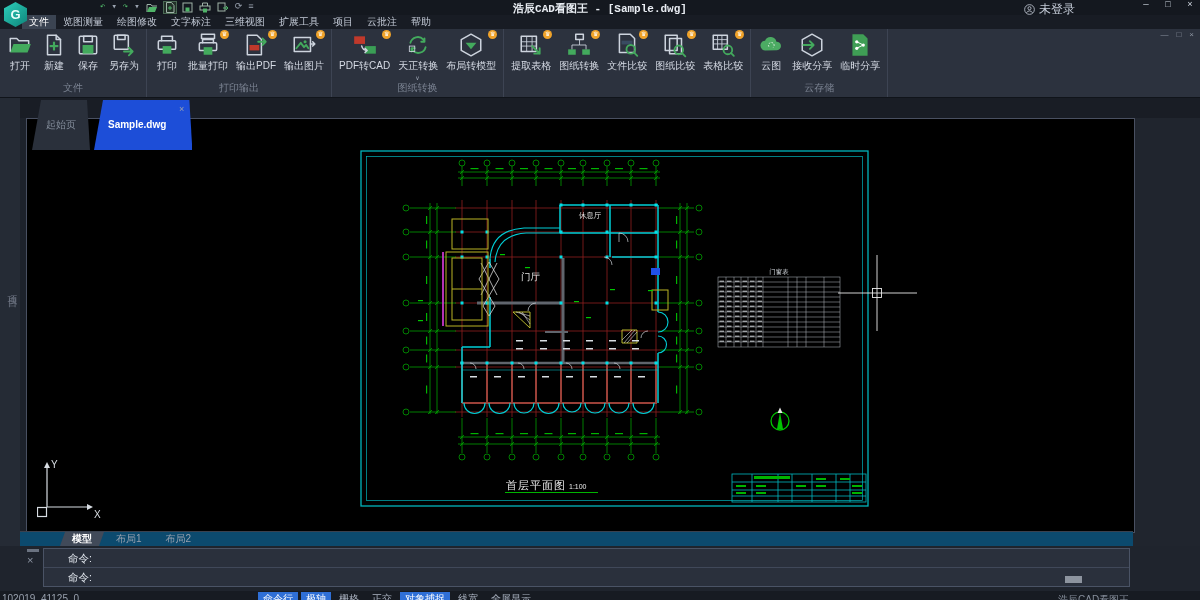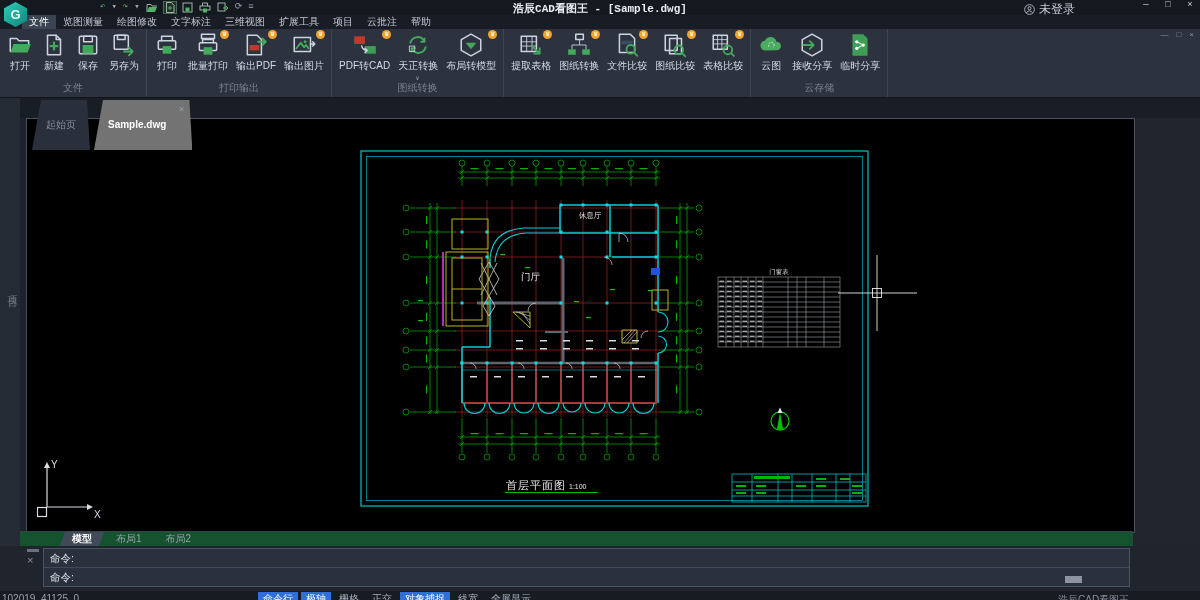--- a/index.html
+++ b/index.html
@@ -49,40 +49,40 @@
   .stt{stroke:#cdd4de;fill:none;stroke-width:.8;}
   .gf{fill:#43aa5d;stroke:none;}
   .gs{stroke:#43aa5d;fill:none;stroke-width:1.7;stroke-linecap:round;stroke-linejoin:round;}
   .vipzone{position:absolute;left:985px;top:31px;width:60px;text-align:center;}
   .viptext{color:#e5c46c;font-size:11px;font-weight:bold;letter-spacing:3px;margin-top:0px;}
   
   .tabbar{position:absolute;top:97px;left:20px;right:0;height:21px;background:#191d25;z-index:10;}
   .dtab{position:absolute;top:3px;height:18px;line-height:18px;font-size:10px;padding:16px 14px;
     clip-path:polygon(9px 0,calc(100% - 3px) 0,100% 100%,0 100%);}
   .dtab.start{left:12px;background:#2a303b;color:#848d9b;}
-  .dtab.active{left:74px;background:#737373;color:#fff;font-weight:bold;padding-right:26px;}
+  .dtab.active{left:74px;background:#1d4ed8;color:#fff;font-weight:bold;padding-right:26px;}
   .tabclose{position:absolute;right:8px;top:0;font-size:9px;color:#9aa2b0;font-weight:normal;}
   
   .leftstrip{position:absolute;left:0;top:97px;width:20px;height:494px;background:#252b35;}
   .vlabel{writing-mode:vertical-rl;font-size:10px;letter-spacing:3px;color:#6f7684;margin:190px 0 0 5px;}
   
   .rightvoid{position:absolute;left:1133px;top:97px;width:67px;height:494px;background:#20252e;}
   .canvas{position:absolute;left:26px;top:118px;width:1107px;height:413px;background:#000;border:1px solid #495061;box-sizing:content-box;}
   .plansvg{position:absolute;left:301px;top:19px;}
   .ucssvg{position:absolute;left:10px;top:335px;}
   
-  .modelbar{position:absolute;left:20px;top:531px;width:1113px;height:15px;background:#14532d;border-top:1px solid #3a414e;display:flex;padding-left:40px;box-sizing:border-box;font-size:10px;}
+  .modelbar{position:absolute;left:20px;top:531px;width:1113px;height:15px;background:#0c4a6e;border-top:1px solid #3a414e;display:flex;padding-left:40px;box-sizing:border-box;font-size:10px;}
   .mtab{padding:0 12px;line-height:14px;color:#97a0ae;clip-path:polygon(5px 0,calc(100% - 0px) 0,calc(100% - 5px) 100%,0 100%);}
   .mtab.active{background:#414a59;color:#fff;font-weight:bold;}
   
   .cmdarea{position:absolute;left:0;right:0;top:546px;height:45px;background:#1f242d;}
   .cmd-collapse{position:absolute;left:27px;top:3px;width:12px;height:3px;background:#6a7280;}
   .cmd-x{position:absolute;left:27px;top:8px;font-size:11px;color:#8d95a3;}
   .cmdbox{position:absolute;left:43px;top:2px;width:1087px;height:39px;background:#2a303c;border:1px solid #4a5365;box-sizing:border-box;}
-  .cmdline{height:18px;line-height:18px;font-size:10.5px;color:#e4e9f0;padding-left:6px;}
+  .cmdline{height:18px;line-height:18px;font-size:10.5px;color:#e4e9f0;padding-left:24px;}
   .cmdline.first{border-bottom:1px solid #404859;}
   .cmd-thumb{position:absolute;left:1065px;top:30px;width:17px;height:7px;background:#8d949f;}
   
   .statusbar{position:absolute;left:0;right:0;top:591px;height:16px;background:#171b22;font-size:10px;}
   .coords{position:absolute;left:2px;top:2px;color:#98a0ad;}
   .toggles{position:absolute;left:258px;top:1px;display:flex;gap:3px;}
   .tgl{padding:0 5px;height:14px;line-height:14px;color:#aab2c0;}
   .tgl.active{background:#2f6fd6;color:#fff;}
   .brand{position:absolute;left:1058px;top:2px;color:#878f9c;}
 </style>

